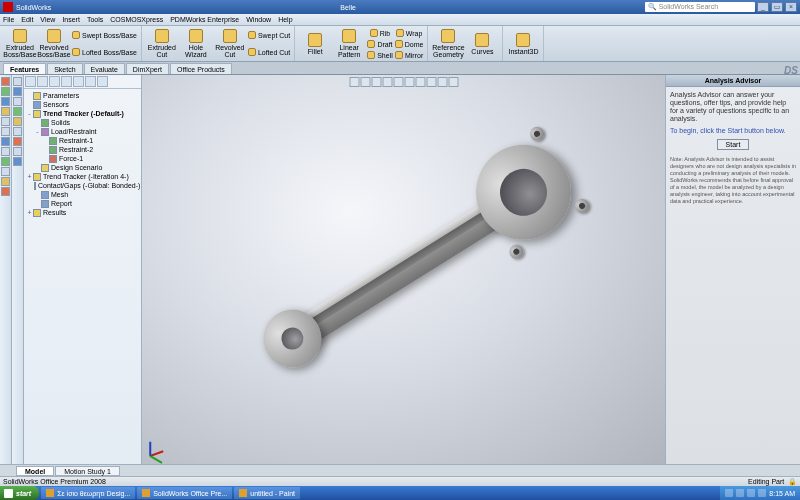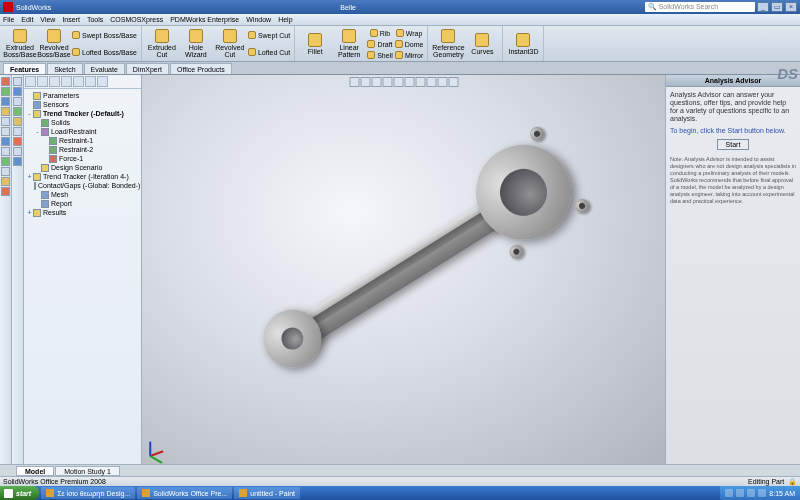--- a/index.html
+++ b/index.html
@@ -73,21 +73,21 @@
 .boss.b2 { right: -2px; bottom: -2px; }
 .boss.b3 { right: 78px; bottom: -6px; }
 
 .advisor { width: 135px; background: linear-gradient(#e8ecf0,#dce0e4); border-left: 1px solid #a0b0c0; display: flex; flex-direction: column; }
 .advhdr { height: 12px; background: linear-gradient(#c8d4e0,#a8b8c8); text-align: center; font-weight: bold; line-height: 12px; border-bottom: 1px solid #90a0b0; }
 .advbody { padding: 4px; font-size: 6px; color: #333; }
 .advbody p { margin-bottom: 4px; line-height: 8px; }
 .advbody .link { color: #3050b0; }
 .advbody .startbtn { display: block; margin: 3px auto; padding: 1px 8px; background: #e8ecf0; border: 1px solid #8090a0; cursor: pointer; font-size: 7px; }
 .advbody .note { font-size: 5.5px; color: #555; line-height: 7px; margin-top: 6px; }
-.advlogo { position: absolute; right: 2px; margin-top: -10px; font-size: 15px; font-style: italic; font-weight: bold; color: #7a8aa0; }
+.advlogo { position: absolute; right: 2px; margin-top: -10px; font-size: 10px; font-style: italic; font-weight: bold; color: #7a8aa0; }
 
 .btmtabs { height: 12px; background: #d0d8e0; display: flex; align-items: center; padding-left: 16px; border-top: 1px solid #a0b0c0; }
 .btab { padding: 0 8px; background: #f0f4f8; border: 1px solid #a0b0c0; height: 10px; line-height: 9px; margin-right: 1px; cursor: pointer; }
 .btab.active { background: #fff; font-weight: bold; }
 
 .statusbar { height: 10px; background: linear-gradient(#e8ecf0,#d0d8e0); display: flex; align-items: center; padding: 0 3px; font-size: 6px; border-top: 1px solid #a0b0c0; }
 .statusbar .spacer { flex: 1; }
 
 .taskbar { height: 14px; background: linear-gradient(#3a7ad0,#2050a0); display: flex; align-items: center; }
 .startbtn2 { height: 14px; padding: 0 8px 0 4px; background: linear-gradient(#5ab050,#2a7020); color: #fff; font-weight: bold; font-style: italic; display: flex; align-items: center; cursor: pointer; border-radius: 0 6px 6px 0; }

